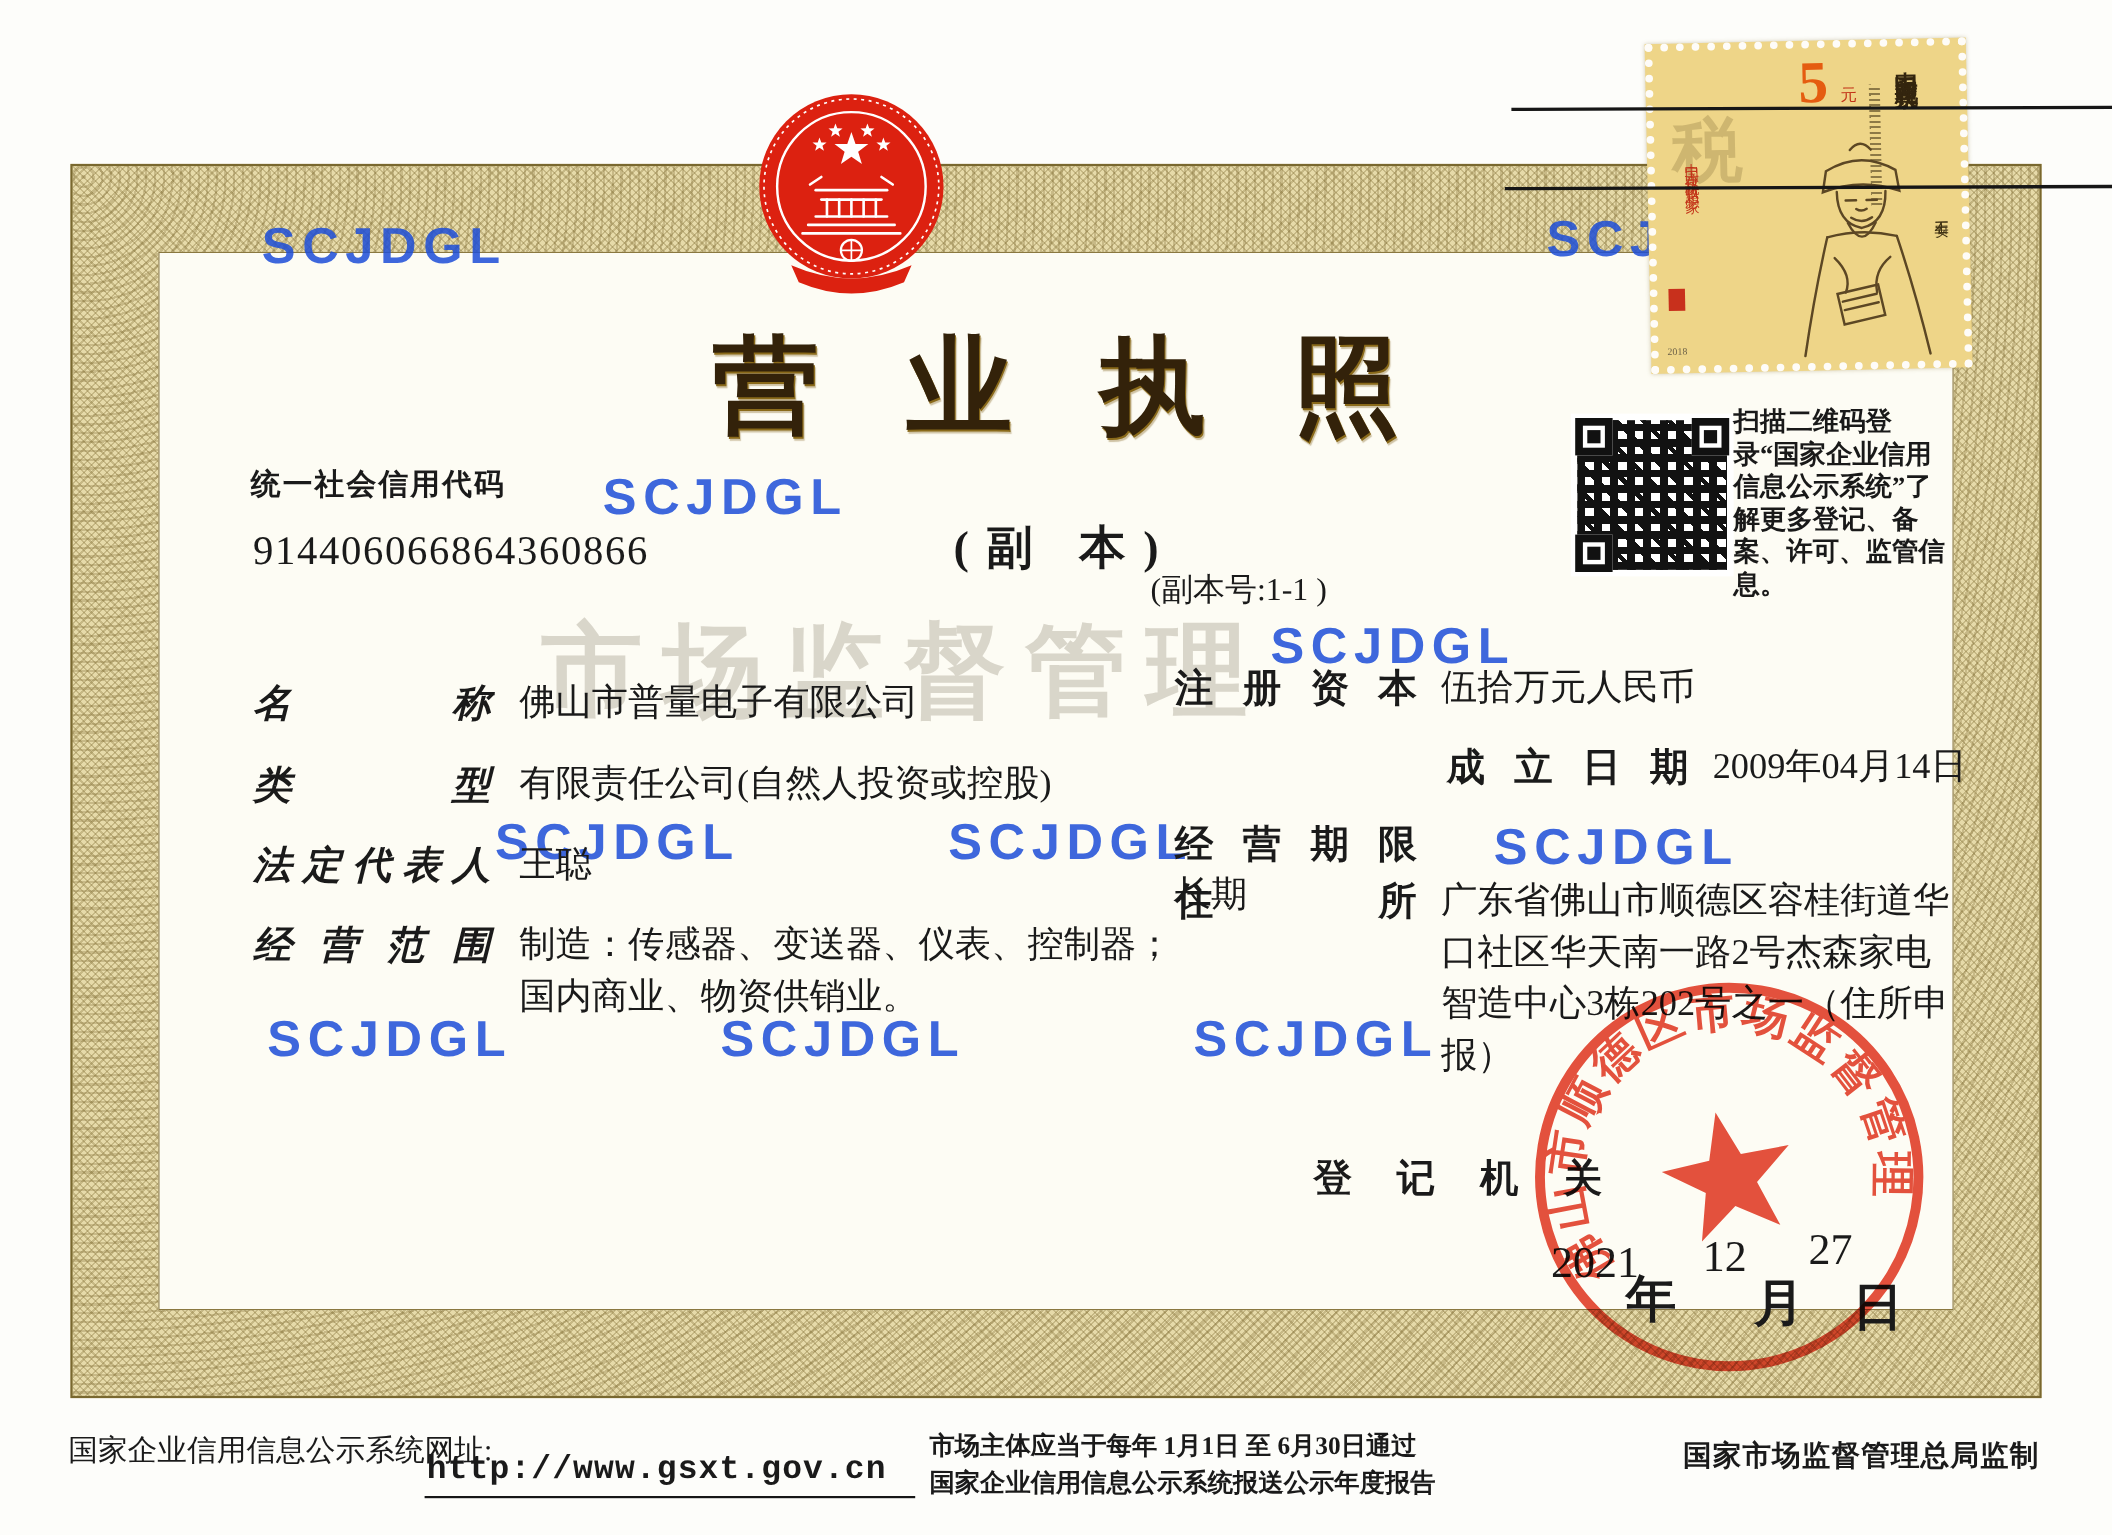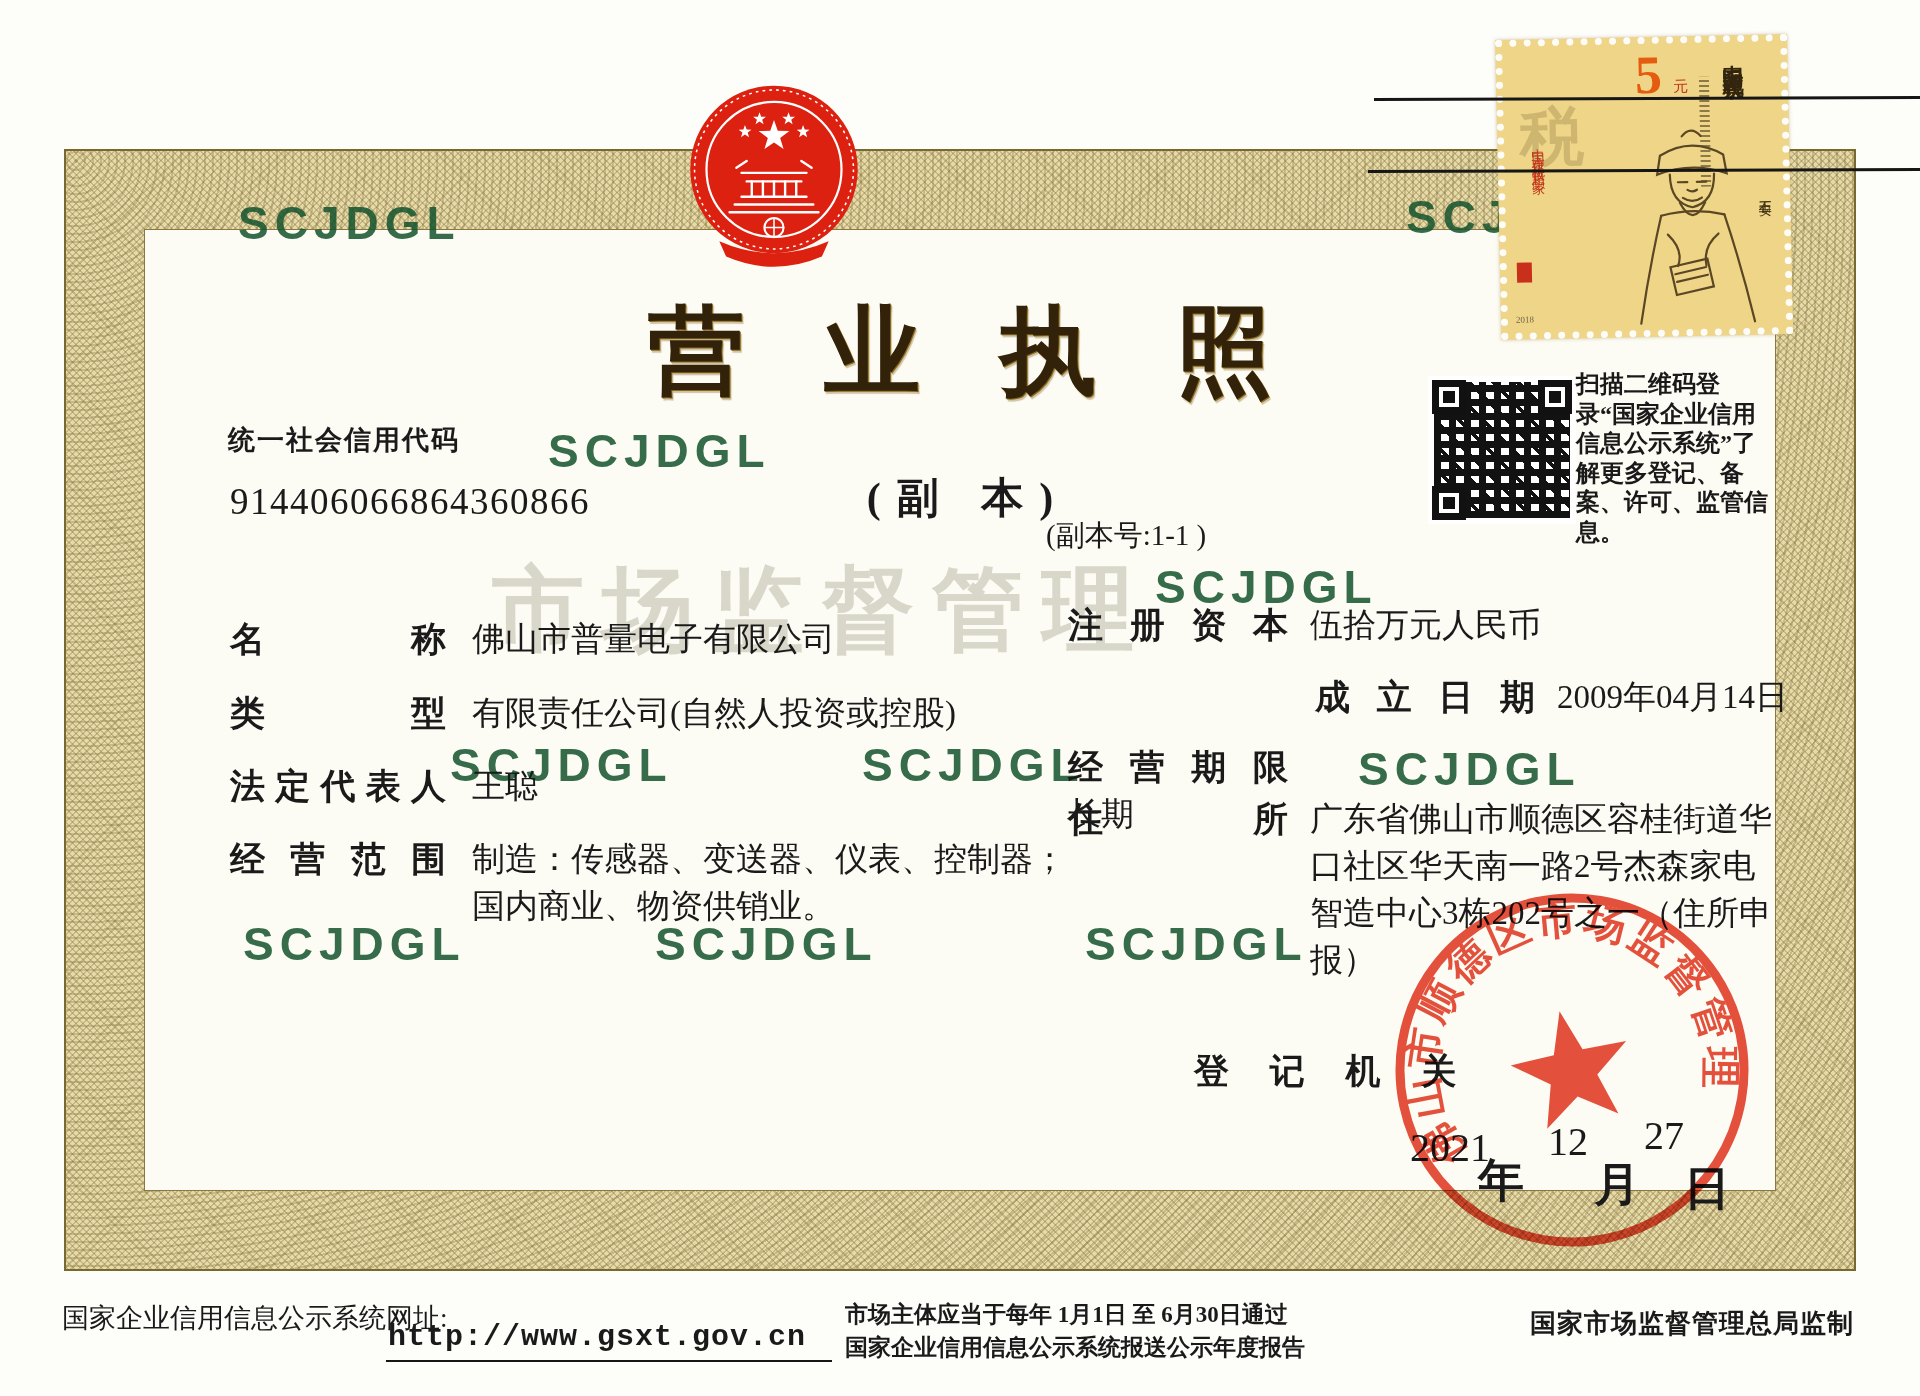--- a/index.html
+++ b/index.html
@@ -26,42 +26,42 @@
   .sc-l{top:78px;bottom:78px;left:78px;width:24px;
     background-image:radial-gradient(circle at -6px 27px, #ddd0a0 20px, #857338 20.5px 22px, rgba(0,0,0,0) 23px);
     background-size:24px 54px;background-repeat:repeat-y;}
   .sc-r{top:78px;bottom:78px;right:78px;width:24px;
     background-image:radial-gradient(circle at 30px 27px, #ddd0a0 20px, #857338 20.5px 22px, rgba(0,0,0,0) 23px);
     background-size:24px 54px;background-repeat:repeat-y;}
 
   
   .wm{position:absolute;font-family:"Liberation Sans","DejaVu Sans",sans-serif;
       font-weight:bold;font-size:46px;letter-spacing:6px;color:#ead fbc;}
-  .wm-code{color:#14532d;opacity:.85;}
+  .wm-code{color:#1d4ed8;opacity:.85;}
   .wm-ghost{position:absolute;left:492px;top:548px;font-size:92px;letter-spacing:18px;
       color:rgba(135,125,105,.30);font-weight:bold;white-space:nowrap;}
 
   
   .emblem{position:absolute;left:688px;top:84px;width:172px;height:188px;}
 
   
   .credit-label{position:absolute;left:228px;top:422px;font-size:27px;font-weight:bold;letter-spacing:2px;}
   .credit-code{position:absolute;left:230px;top:480px;font-size:37px;letter-spacing:1.5px;}
   .title{position:absolute;left:0;right:0;top:288px;text-align:center;
      font-size:96px;font-weight:bold;letter-spacing:28px;text-indent:28px;color:#33220a;
      text-shadow:1px 1px 0 #8a6a1a, 2px 3px 1px rgba(120,85,15,.35);}
   .subtitle{position:absolute;left:0;right:0;top:470px;text-align:center;
      font-size:42px;font-weight:bold;letter-spacing:16px;text-indent:16px;}
   .copy-number{position:absolute;left:1046px;top:516px;font-size:29px;}
 
   
   .row{position:absolute;display:flex;}
   .lbl{font-weight:bold;font-size:35px;text-align:justify;text-align-last:justify;flex:none;}
   .val{font-size:33px;line-height:1.42;}
-  .lcol .lbl{width:216px;margin-right:26px;}
+  .lcol .lbl{width:216px;margin-right:26px;font-style:italic;}
   .rcol .lbl{width:220px;margin-right:22px;}
 
   .row-name{left:230px;top:616px;width:780px;}
   .row-type{left:230px;top:690px;width:780px;}
   .row-rep {left:230px;top:763px;width:780px;}
   .row-scope{left:230px;top:836px;width:850px;}
   .row-scope .val{width:600px;}
 
   .row-capital{left:1068px;top:602px;width:720px;}
   .row-date   {left:1068px;top:674px;width:720px;justify-content:flex-end;}

